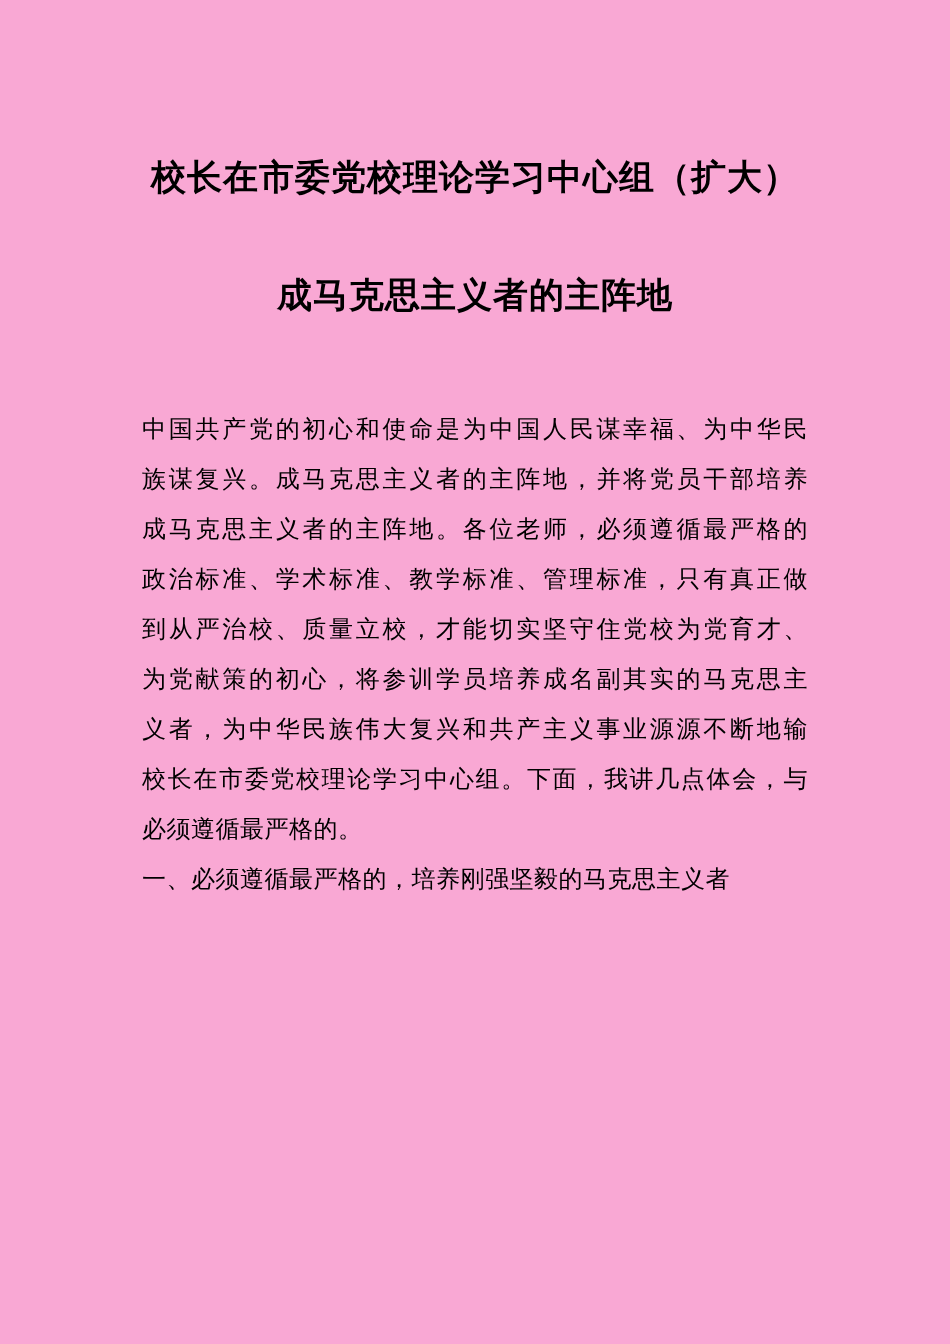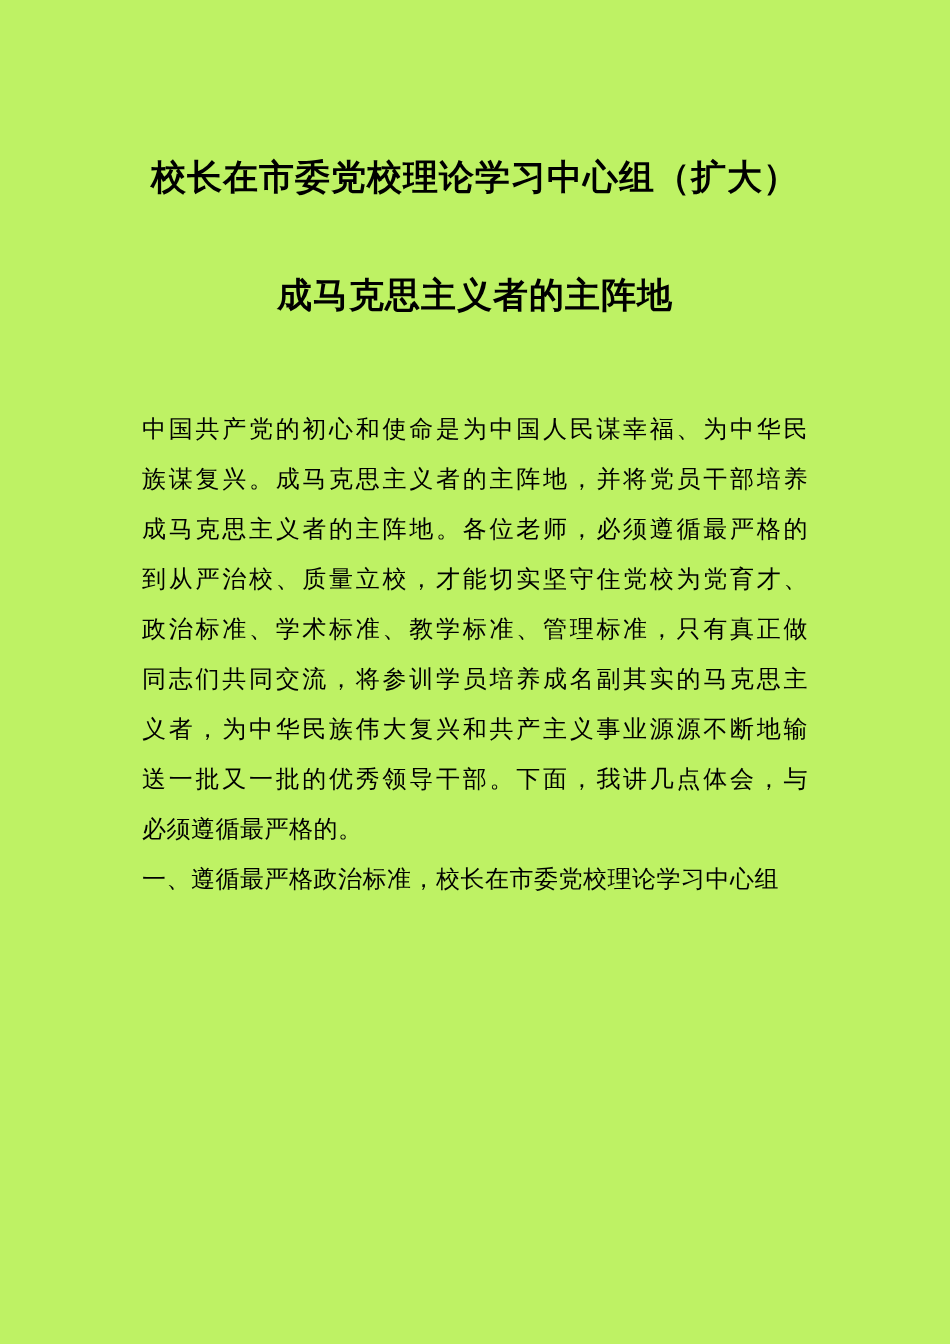--- a/index.html
+++ b/index.html
@@ -4,21 +4,21 @@
 <style>
   html, body {
     margin: 0;
     padding: 0;
     background: #ffffff;
   }
   .page {
     position: relative;
     width: 950px;
     height: 1344px;
-    background: #bef264;
+    background: #f9a8d4;
     color: #000000;
     font-family: "Liberation Serif", "DejaVu Serif", serif;
     overflow: hidden;
     box-sizing: border-box;
   }
   .title-block {
     padding-top: 160px;
     text-align: center;
     font-weight: bold;
     font-size: 35px;
@@ -55,22 +55,22 @@
 
   <div class="title-block">
     <div class="title-line-1">校长在市委党校理论学习中心组（扩大）</div>
     <div class="title-line-2">成马克思主义者的主阵地</div>
   </div>
 
   <div class="body-block">
     <div class="line justify">中国共产党的初心和使命是为中国人民谋幸福、为中华民</div>
     <div class="line justify">族谋复兴。成马克思主义者的主阵地，并将党员干部培养</div>
     <div class="line justify">成马克思主义者的主阵地。各位老师，必须遵循最严格的</div>
+    <div class="line justify">政治标准、学术标准、教学标准、管理标准，只有真正做</div>
     <div class="line justify">到从严治校、质量立校，才能切实坚守住党校为党育才、</div>
-    <div class="line justify">政治标准、学术标准、教学标准、管理标准，只有真正做</div>
-    <div class="line justify">同志们共同交流，将参训学员培养成名副其实的马克思主</div>
+    <div class="line justify">为党献策的初心，将参训学员培养成名副其实的马克思主</div>
     <div class="line justify">义者，为中华民族伟大复兴和共产主义事业源源不断地输</div>
-    <div class="line justify">送一批又一批的优秀领导干部。下面，我讲几点体会，与</div>
+    <div class="line justify">校长在市委党校理论学习中心组。下面，我讲几点体会，与</div>
     <div class="line">必须遵循最严格的。</div>
-    <div class="line">一、遵循最严格政治标准，校长在市委党校理论学习中心组</div>
+    <div class="line">一、必须遵循最严格的，培养刚强坚毅的马克思主义者</div>
   </div>
 
 </div>
 
 </body></html>

